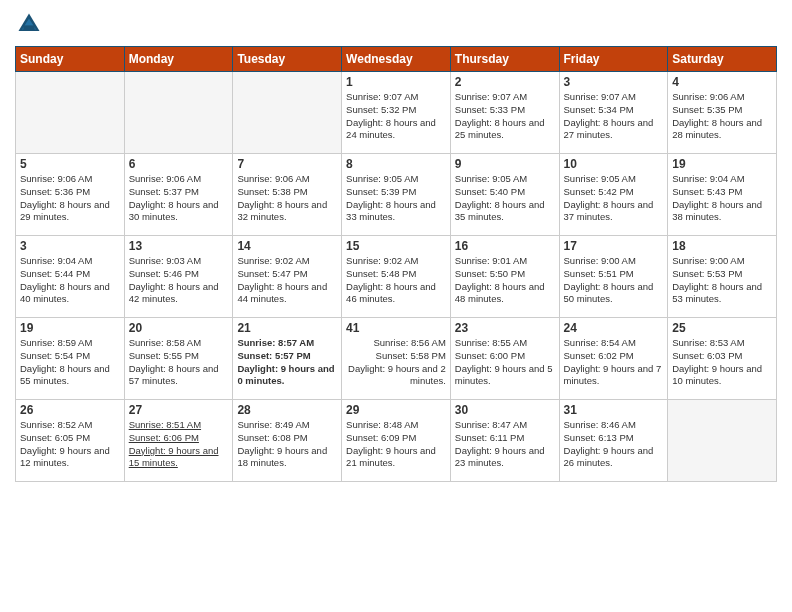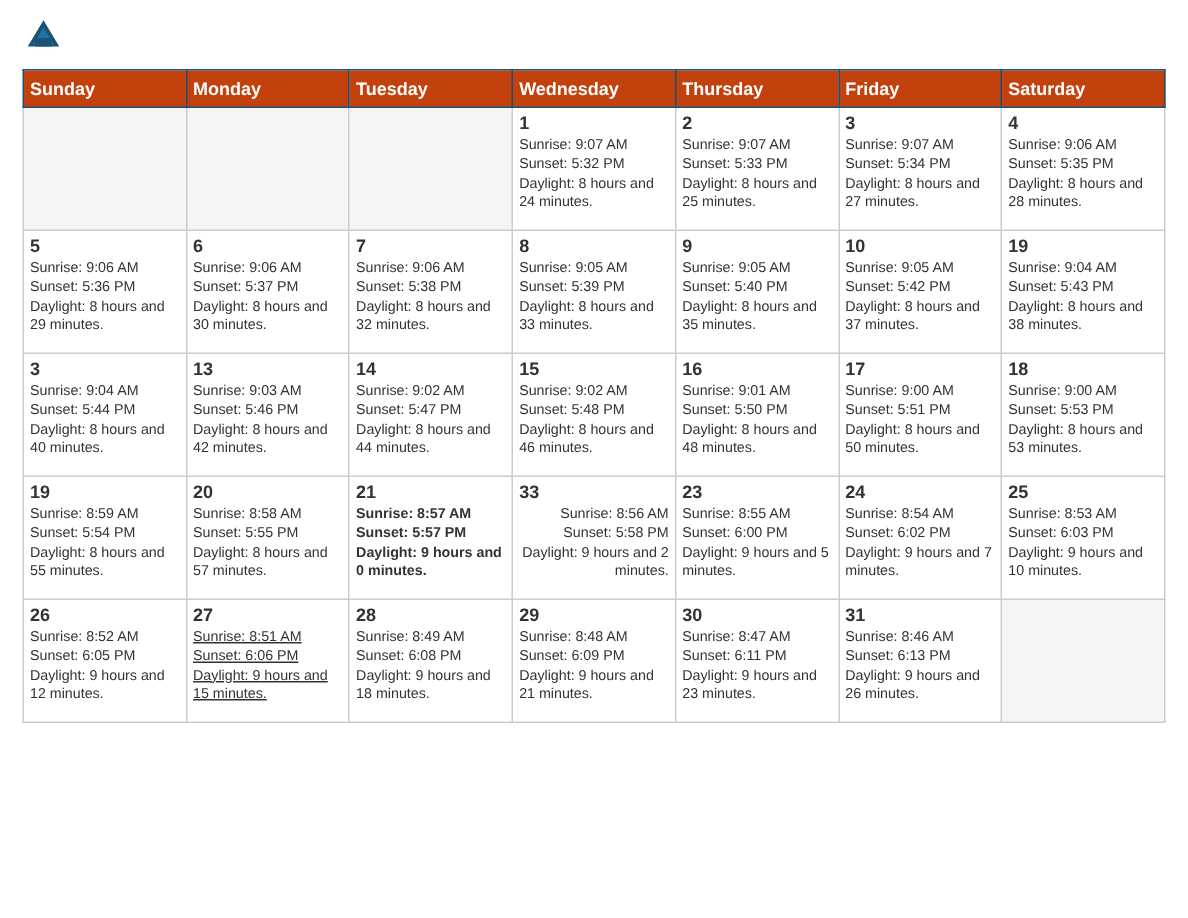--- a/index.html
+++ b/index.html
@@ -258,21 +258,21 @@
 Sunset: 5:55 PM
 Daylight: 8 hours and 57 minutes.</div>
           </td>
           <td>
             <div class="day-number">21</div>
             <div class="day-info" style="white-space: pre-line; font-weight: bold;">Sunrise: 8:57 AM
 Sunset: 5:57 PM
 Daylight: 9 hours and 0 minutes.</div>
           </td>
           <td>
-            <div class="day-number">33</div>
+            <div class="day-number">41</div>
             <div class="day-info" style="white-space: pre-line; text-align: right;">Sunrise: 8:56 AM
 Sunset: 5:58 PM
 Daylight: 9 hours and 2 minutes.</div>
           </td>
           <td>
             <div class="day-number">23</div>
             <div class="day-info" style="white-space: pre-line;">Sunrise: 8:55 AM
 Sunset: 6:00 PM
 Daylight: 9 hours and 5 minutes.</div>
           </td>

